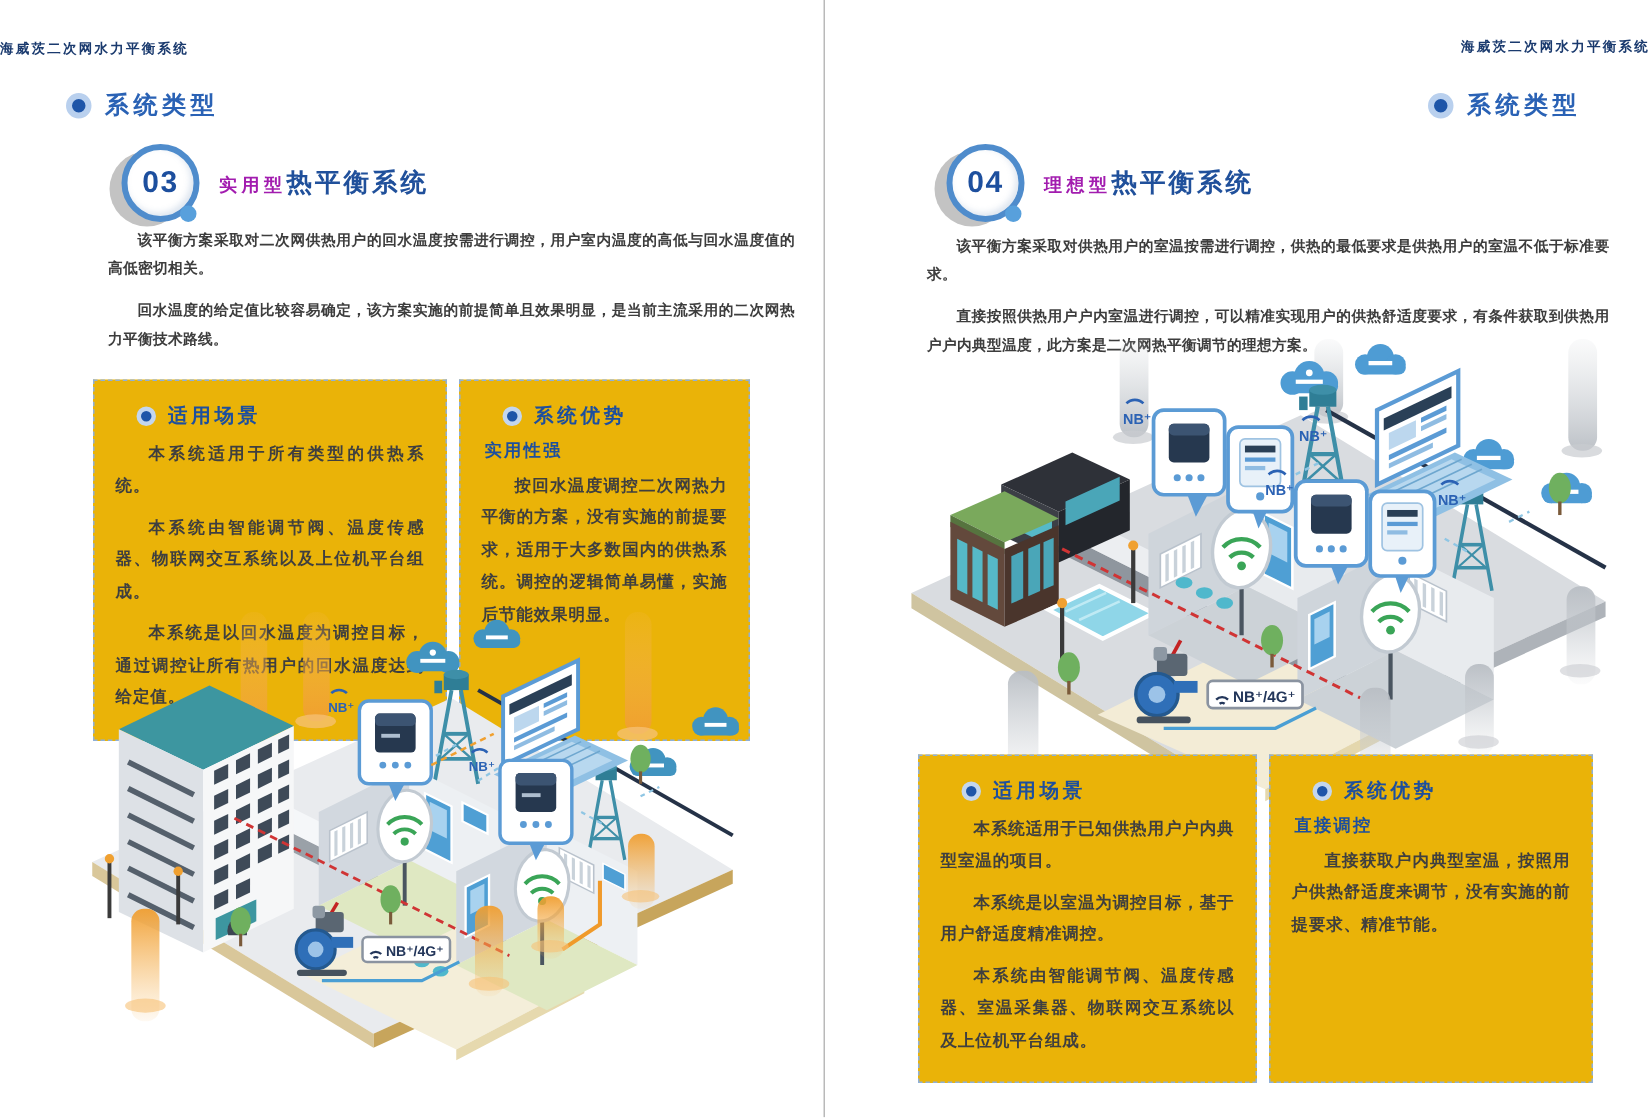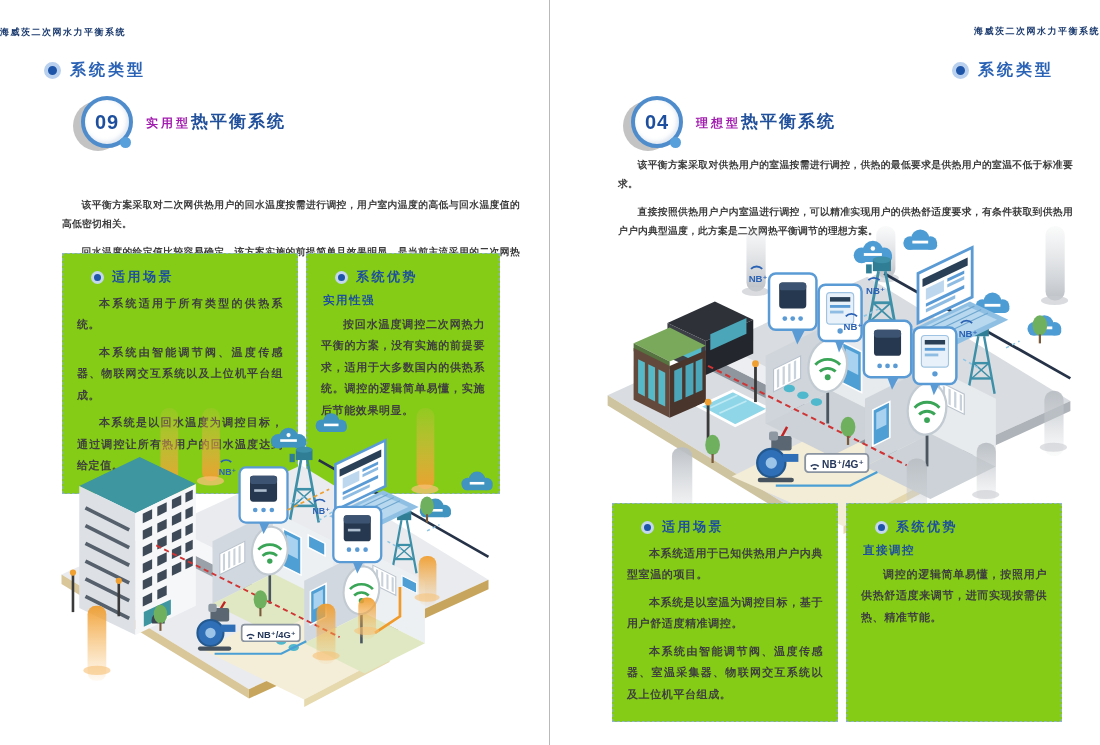--- a/index.html
+++ b/index.html
@@ -37,21 +37,21 @@
   .heading .em{font-size:12px;font-weight:800;color:#a21caf;letter-spacing:3px;font-family:Liberation Serif, serif;}
   .heading .rest{font-size:17px;font-weight:800;color:#20509b;letter-spacing:2px;}
 
   
   .paras{position:absolute;}
   .paras p{margin:0 0 9px 0;font-size:9.8px;line-height:1.95;color:#3d3d3d;font-weight:600;
      text-indent:2em;text-align:justify;letter-spacing:.2px;}
 
   
   .boxes{position:absolute;display:flex;gap:8px;align-items:stretch;}
-  .dbox{border:1.5px dashed #8fb0d8;background:#84cc16;padding:12px 14px 10px 14px;box-sizing:border-box;}
+  .dbox{border:1.5px dashed #8fb0d8;background:#eab308;padding:12px 14px 10px 14px;box-sizing:border-box;}
   .dbox .bhead{display:flex;align-items:center;gap:8px;margin:2px 0 7px 14px;}
   .bullet-sm{width:7px;height:7px;border-radius:50%;background:#1e55a8;border:3.5px solid #c3d6ee;flex:0 0 auto;}
   .dbox .btitle{font-size:13px;font-weight:800;color:#1d4f9e;letter-spacing:2.5px;}
   .dbox p{margin:0 0 6px 0;font-size:11px;line-height:1.95;color:#3f3f3f;font-weight:600;
      text-indent:2em;text-align:justify;letter-spacing:.6px;}
   .dbox .sub{font-size:11.5px;font-weight:800;color:#1d4f9e;letter-spacing:1.5px;margin:6px 0 6px 2px;}
 
   .ill{position:absolute;}
   svg text{font-family:"Liberation Sans","DejaVu Sans",sans-serif;}
 </style>
@@ -69,29 +69,29 @@
     </div>
 
     <div class="sec l">
       <span class="bullet-lg"></span>
       <span class="label">系统类型</span>
     </div>
 
     <div class="badge" style="left:80px;top:96px;">
       <span class="shadow"></span>
       <span class="ring">
-          <span class="num">09</span>
+          <span class="num">03</span>
         </span>
       <span class="dot"></span>
     </div>
     <div class="heading">
       <span class="em">实用型</span><span class="rest">热平衡系统</span>
     </div>
 
-    <div class="paras" style="left:62px;top:151px;width:458px;margin-top:44px;">
+    <div class="paras" style="left:72px;top:151px;width:458px;">
       <p>该平衡方案采取对二次网供热用户的回水温度按需进行调控，用户室内温度的高低与回水温度值的高低密切相关。</p>
       <p>回水温度的给定值比较容易确定，该方案实施的前提简单且效果明显，是当前主流采用的二次网热力平衡技术路线。</p>
     </div>
 
     <div class="boxes" style="left:62px;top:253px;">
       <div class="dbox" style="width:236px;min-height:146px;">
         <div class="bhead">
           <span class="bullet-sm"></span>
           <span class="btitle">适用场景</span>
         </div>
@@ -727,17 +727,17 @@
         <p>本系统适用于已知供热用户户内典型室温的项目。</p>
         <p>本系统是以室温为调控目标，基于用户舒适度精准调控。</p>
         <p>本系统由智能调节阀、温度传感器、室温采集器、物联网交互系统以及上位机平台组成。</p>
       </div>
       <div class="dbox" style="width:216px;min-height:184px;">
         <div class="bhead">
           <span class="bullet-sm"></span>
           <span class="btitle">系统优势</span>
         </div>
         <div class="sub">直接调控</div>
-        <p>调控的逻辑简单易懂，按照用户供热舒适度来调节，进而实现按需供热、精准节能。</p>
+        <p>直接获取户内典型室温，按照用户供热舒适度来调节，没有实施的前提要求、精准节能。</p>
       </div>
     </div>
   </div>
 </div>
 
 </body></html>

